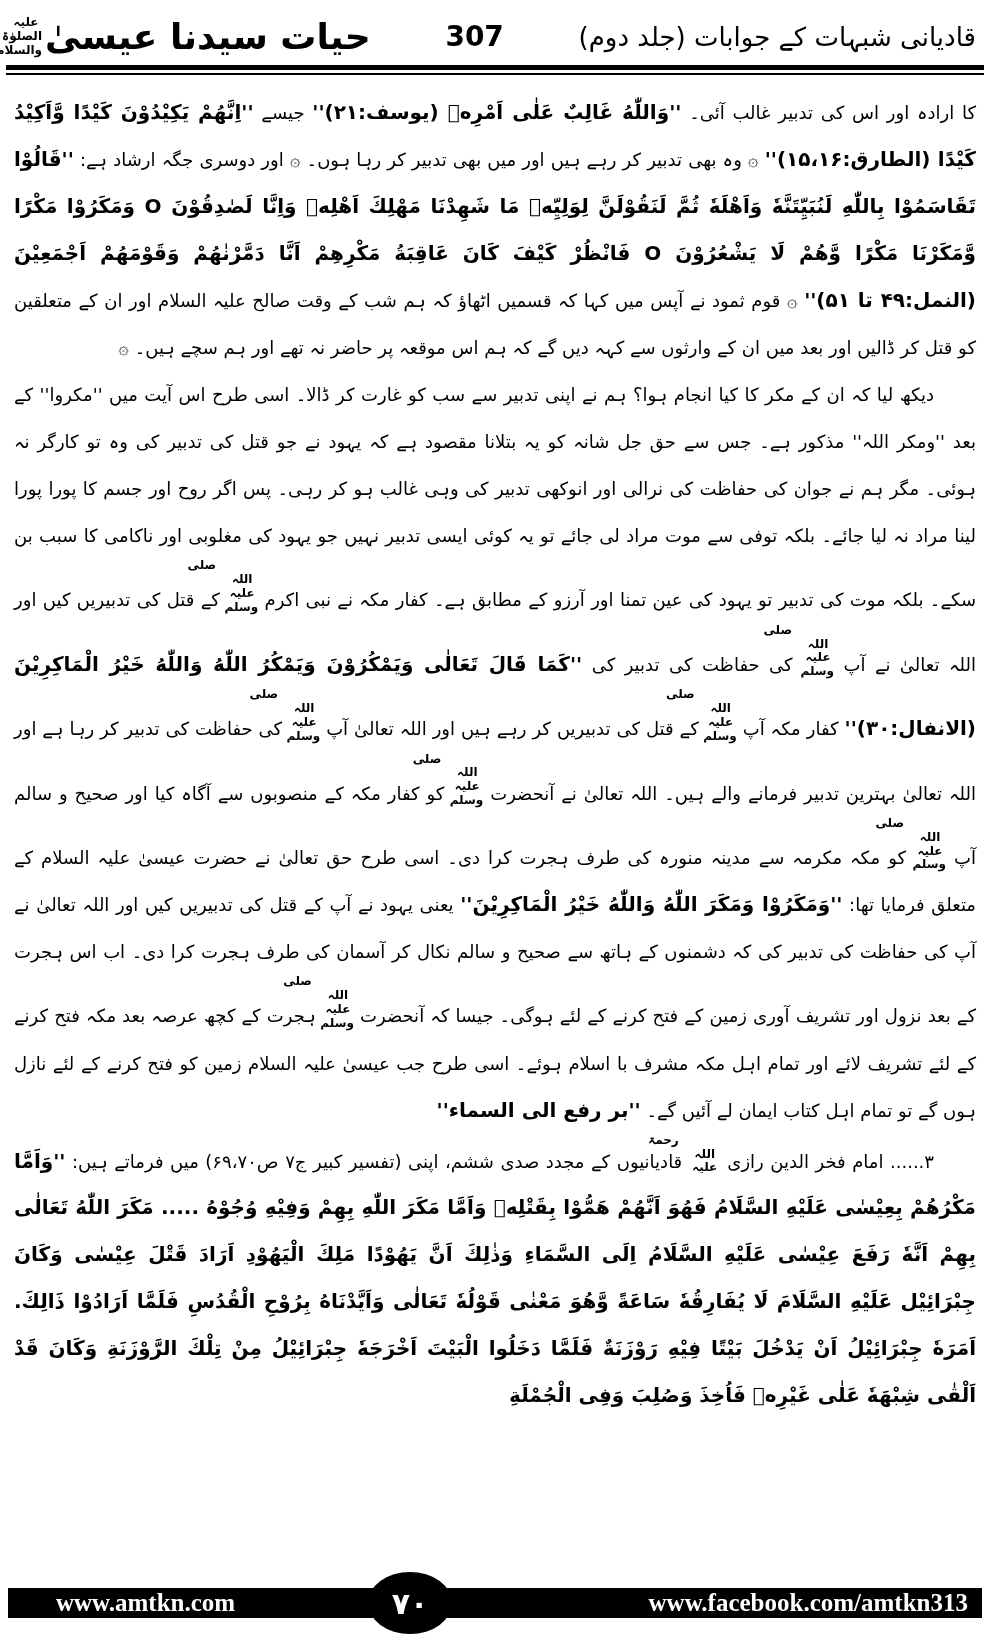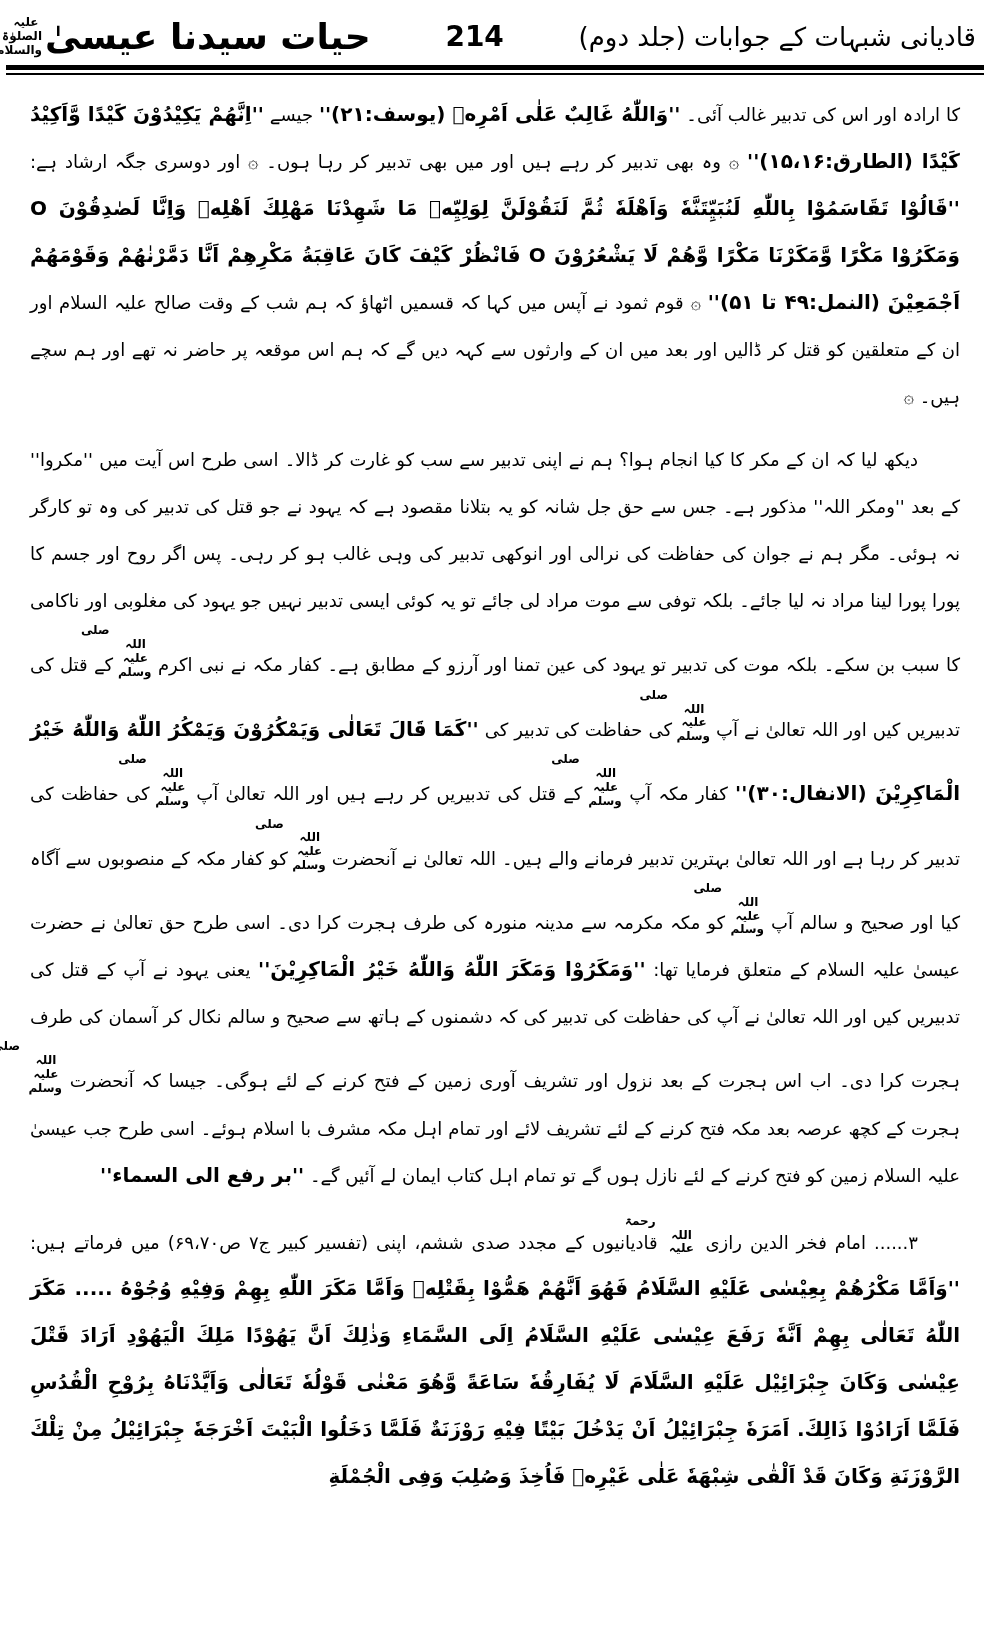--- a/index.html
+++ b/index.html
@@ -27,21 +27,21 @@
     margin:6px 6px 0 6px;height:3px;
     border-top:5px solid #000;border-bottom:2px solid #000;
   }
 
   
   .body-text{
     direction:rtl;text-align:justify;
     margin:14px 14px 0 14px;
     font-size:18px;line-height:47px;
   }
-  .body-text p{margin:16px;text-align:justify;}
+  .body-text p{margin:0;text-align:justify;}
   .body-text p.indent{text-indent:42px;}
   .body-text p.align-left{text-align:left;line-height:44px;}
   .seg-u{font-size:18px;}
   .seg-a{font-size:20px;font-weight:bold;}
 
   
   .footer{
     position:absolute;left:8px;right:8px;top:1588px;height:30px;
     background:#000000;color:#ffffff;
     display:flex;direction:ltr;justify-content:space-between;align-items:center;
@@ -59,29 +59,36 @@
     font-family:"DejaVu Sans", sans-serif;
   }
 </style>
 </head>
 <body>
 
 <div class="page">
 
   <div class="header">
     <div class="section-title">قادیانی شبہات کے جوابات (جلد دوم)</div>
-    <div class="page-num">214</div>
+    <div class="page-num">307</div>
     <div class="book-title-wrap">
       <span class="book-title">حیات سیدنا عیسیٰ</span>
       <span class="stamp">علیہ الصلوٰۃ والسلام</span>
     </div>
   </div>
 
   <div class="header-rule"></div>
 
   <div class="body-text" id="body-text">
       <p><span class="seg-u">کا ارادہ اور اس کی تدبیر غالب آئی۔</span> <span class="seg-a">''وَاللّٰهُ غَالِبٌ عَلٰى اَمْرِهٖ (یوسف:۲۱)''</span> <span class="seg-u">جیسے</span> <span class="seg-a">''اِنَّهُمْ يَكِيْدُوْنَ كَيْدًا وَّاَكِيْدُ كَيْدًا (الطارق:۱۵،۱۶)''</span> <span class="seg-u">۞ وہ بھی تدبیر کر رہے ہیں اور میں بھی تدبیر کر رہا ہوں۔ ۞ اور دوسری جگہ ارشاد ہے:</span> <span class="seg-a">''قَالُوْا تَقَاسَمُوْا بِاللّٰهِ لَنُبَيِّتَنَّهٗ وَاَهْلَهٗ ثُمَّ لَنَقُوْلَنَّ لِوَلِيِّهٖ مَا شَهِدْنَا مَهْلِكَ اَهْلِهٖ وَاِنَّا لَصٰدِقُوْنَ O وَمَكَرُوْا مَكْرًا وَّمَكَرْنَا مَكْرًا وَّهُمْ لَا يَشْعُرُوْنَ O فَانْظُرْ كَيْفَ كَانَ عَاقِبَةُ مَكْرِهِمْ اَنَّا دَمَّرْنٰهُمْ وَقَوْمَهُمْ اَجْمَعِيْنَ (النمل:۴۹ تا ۵۱)''</span> <span class="seg-u">۞ قوم ثمود نے آپس میں کہا کہ قسمیں اٹھاؤ کہ ہم شب کے وقت صالح علیہ السلام اور ان کے متعلقین کو قتل کر ڈالیں اور بعد میں ان کے وارثوں سے کہہ دیں گے کہ ہم اس موقعہ پر حاضر نہ تھے اور ہم سچے ہیں۔ ۞</span></p>
       <p class="indent"><span class="seg-u">دیکھ لیا کہ ان کے مکر کا کیا انجام ہوا؟ ہم نے اپنی تدبیر سے سب کو غارت کر ڈالا۔ اسی طرح اس آیت میں ''مکروا'' کے بعد ''ومکر اللہ'' مذکور ہے۔ جس سے حق جل شانہ کو یہ بتلانا مقصود ہے کہ یہود نے جو قتل کی تدبیر کی وہ تو کارگر نہ ہوئی۔ مگر ہم نے جوان کی حفاظت کی نرالی اور انوکھی تدبیر کی وہی غالب ہو کر رہی۔ پس اگر روح اور جسم کا پورا پورا لینا مراد نہ لیا جائے۔ بلکہ توفی سے موت مراد لی جائے تو یہ کوئی ایسی تدبیر نہیں جو یہود کی مغلوبی اور ناکامی کا سبب بن سکے۔ بلکہ موت کی تدبیر تو یہود کی عین تمنا اور آرزو کے مطابق ہے۔ کفار مکہ نے نبی اکرم</span> <span class="stamp">صلی اللہ علیہ وسلم</span> <span class="seg-u">کے قتل کی تدبیریں کیں اور اللہ تعالیٰ نے آپ</span> <span class="stamp">صلی اللہ علیہ وسلم</span> <span class="seg-u">کی حفاظت کی تدبیر کی</span> <span class="seg-a">''كَمَا قَالَ تَعَالٰى وَيَمْكُرُوْنَ وَيَمْكُرُ اللّٰهُ وَاللّٰهُ خَيْرُ الْمَاكِرِيْنَ (الانفال:۳۰)''</span> <span class="seg-u">کفار مکہ آپ</span> <span class="stamp">صلی اللہ علیہ وسلم</span> <span class="seg-u">کے قتل کی تدبیریں کر رہے ہیں اور اللہ تعالیٰ آپ</span> <span class="stamp">صلی اللہ علیہ وسلم</span> <span class="seg-u">کی حفاظت کی تدبیر کر رہا ہے اور اللہ تعالیٰ بہترین تدبیر فرمانے والے ہیں۔ اللہ تعالیٰ نے آنحضرت</span> <span class="stamp">صلی اللہ علیہ وسلم</span> <span class="seg-u">کو کفار مکہ کے منصوبوں سے آگاہ کیا اور صحیح و سالم آپ</span> <span class="stamp">صلی اللہ علیہ وسلم</span> <span class="seg-u">کو مکہ مکرمہ سے مدینہ منورہ کی طرف ہجرت کرا دی۔ اسی طرح حق تعالیٰ نے حضرت عیسیٰ علیہ السلام کے متعلق فرمایا تھا:</span> <span class="seg-a">''وَمَكَرُوْا وَمَكَرَ اللّٰهُ وَاللّٰهُ خَيْرُ الْمَاكِرِيْنَ''</span> <span class="seg-u">یعنی یہود نے آپ کے قتل کی تدبیریں کیں اور اللہ تعالیٰ نے آپ کی حفاظت کی تدبیر کی کہ دشمنوں کے ہاتھ سے صحیح و سالم نکال کر آسمان کی طرف ہجرت کرا دی۔ اب اس ہجرت کے بعد نزول اور تشریف آوری زمین کے فتح کرنے کے لئے ہوگی۔ جیسا کہ آنحضرت</span> <span class="stamp">صلی اللہ علیہ وسلم</span> <span class="seg-u">ہجرت کے کچھ عرصہ بعد مکہ فتح کرنے کے لئے تشریف لائے اور تمام اہل مکہ مشرف با اسلام ہوئے۔ اسی طرح جب عیسیٰ علیہ السلام زمین کو فتح کرنے کے لئے نازل ہوں گے تو تمام اہل کتاب ایمان لے آئیں گے۔</span> <span class="seg-a">''بر رفع الی السماء''</span></p>
       <p class="indent"><span class="seg-u">۳...... امام فخر الدین رازی</span> <span class="stamp">رحمۃ اللہ علیہ</span> <span class="seg-u">قادیانیوں کے مجدد صدی ششم، اپنی (تفسیر کبیر ج۷ ص۶۹،۷۰) میں فرماتے ہیں:</span> <span class="seg-a">''وَاَمَّا مَكْرُهُمْ بِعِيْسٰى عَلَيْهِ السَّلَامُ فَهُوَ اَنَّهُمْ هَمُّوْا بِقَتْلِهٖ وَاَمَّا مَكَرَ اللّٰهِ بِهِمْ وَفِيْهِ وُجُوْهُ ..... مَكَرَ اللّٰهُ تَعَالٰى بِهِمْ اَنَّهٗ رَفَعَ عِيْسٰى عَلَيْهِ السَّلَامُ اِلَى السَّمَاءِ وَذٰلِكَ اَنَّ يَهُوْدًا مَلِكَ الْيَهُوْدِ اَرَادَ قَتْلَ عِيْسٰى وَكَانَ جِبْرَائِيْل عَلَيْهِ السَّلَامَ لَا يُفَارِقُهٗ سَاعَةً وَّهُوَ مَعْنٰى قَوْلُهٗ تَعَالٰى وَاَيَّدْنَاهُ بِرُوْحِ الْقُدُسِ فَلَمَّا اَرَادُوْا ذَالِكَ. اَمَرَهٗ جِبْرَائِيْلُ اَنْ يَدْخُلَ بَيْتًا فِيْهِ رَوْزَنَةٌ فَلَمَّا دَخَلُوا الْبَيْتَ اَخْرَجَهٗ جِبْرَائِيْلُ مِنْ تِلْكَ الرَّوْزَنَةِ وَكَانَ قَدْ اَلْقٰى شِبْهَهٗ عَلٰى غَيْرِهٖ فَاُخِذَ وَصُلِبَ وَفِى الْجُمْلَةِ</span></p>
     </div>
 
+  <div class="footer">
+    <span class="footer-url">www.amtkn.com</span>
+    <div class="footer-ellipse">
+      <span>۷۰</span>
+    </div>
+    <span class="footer-url">www.facebook.com/amtkn313</span>
+  </div>
 
 </div>
 
 </body></html>

